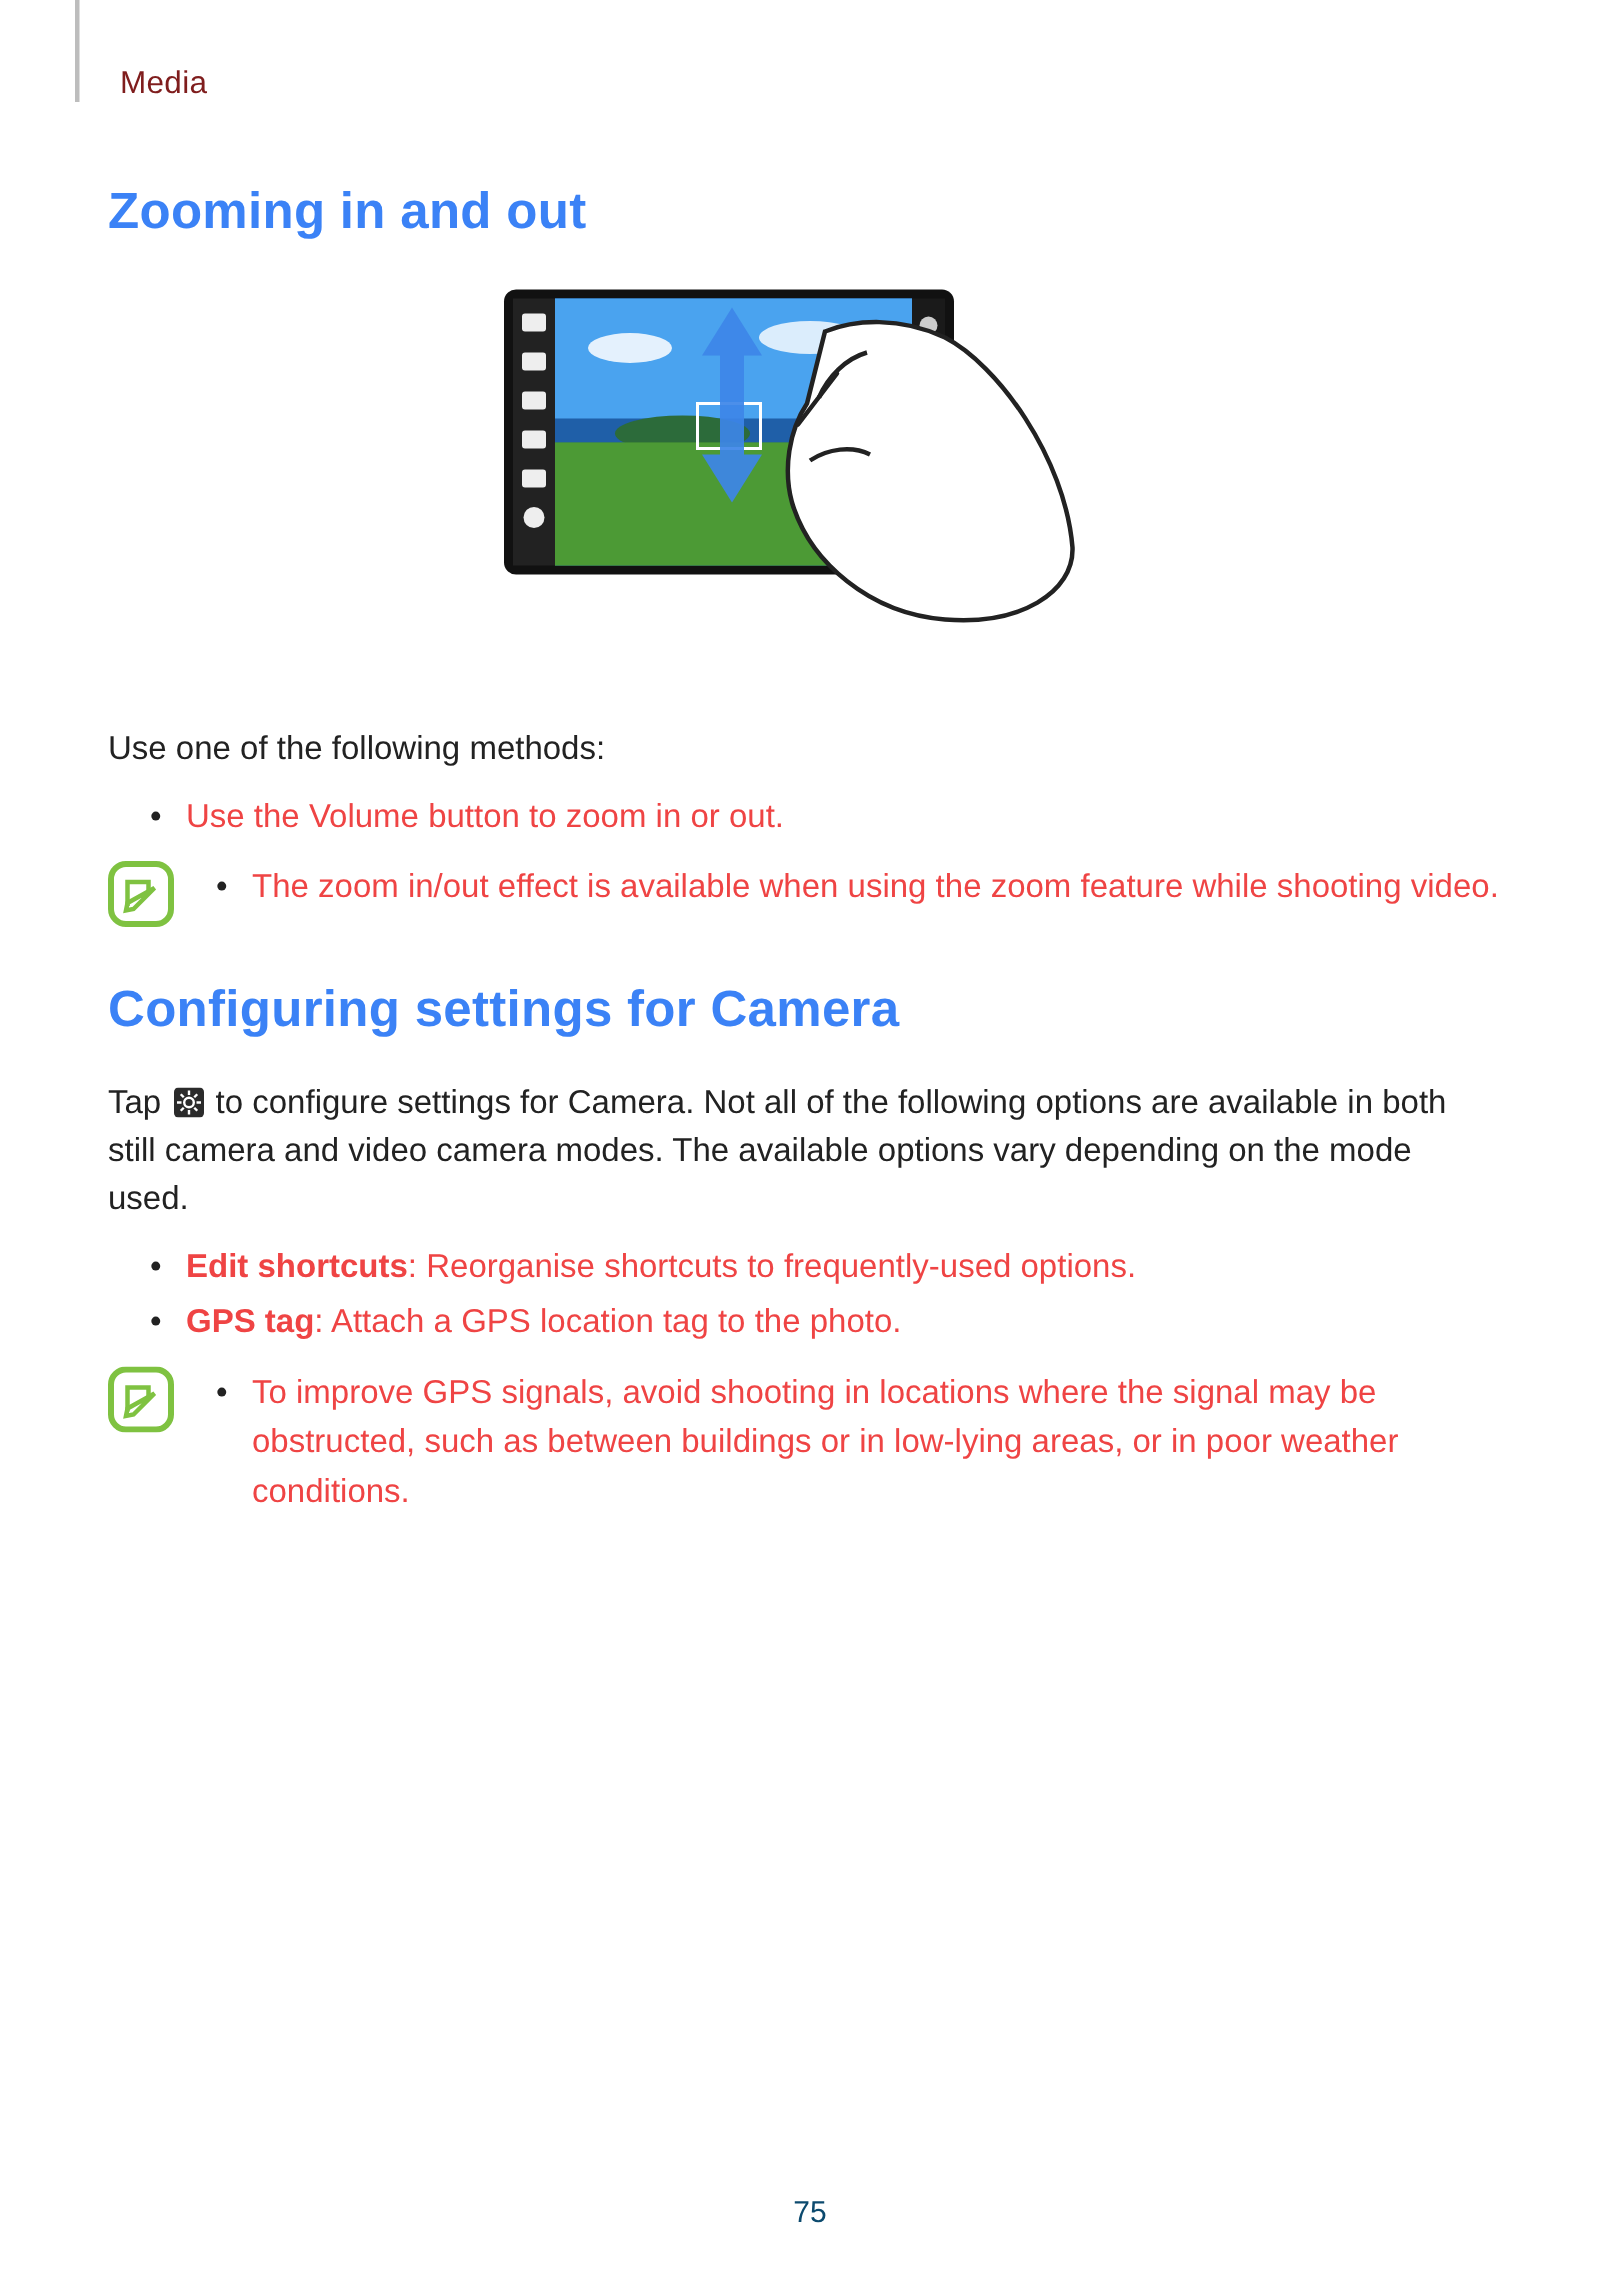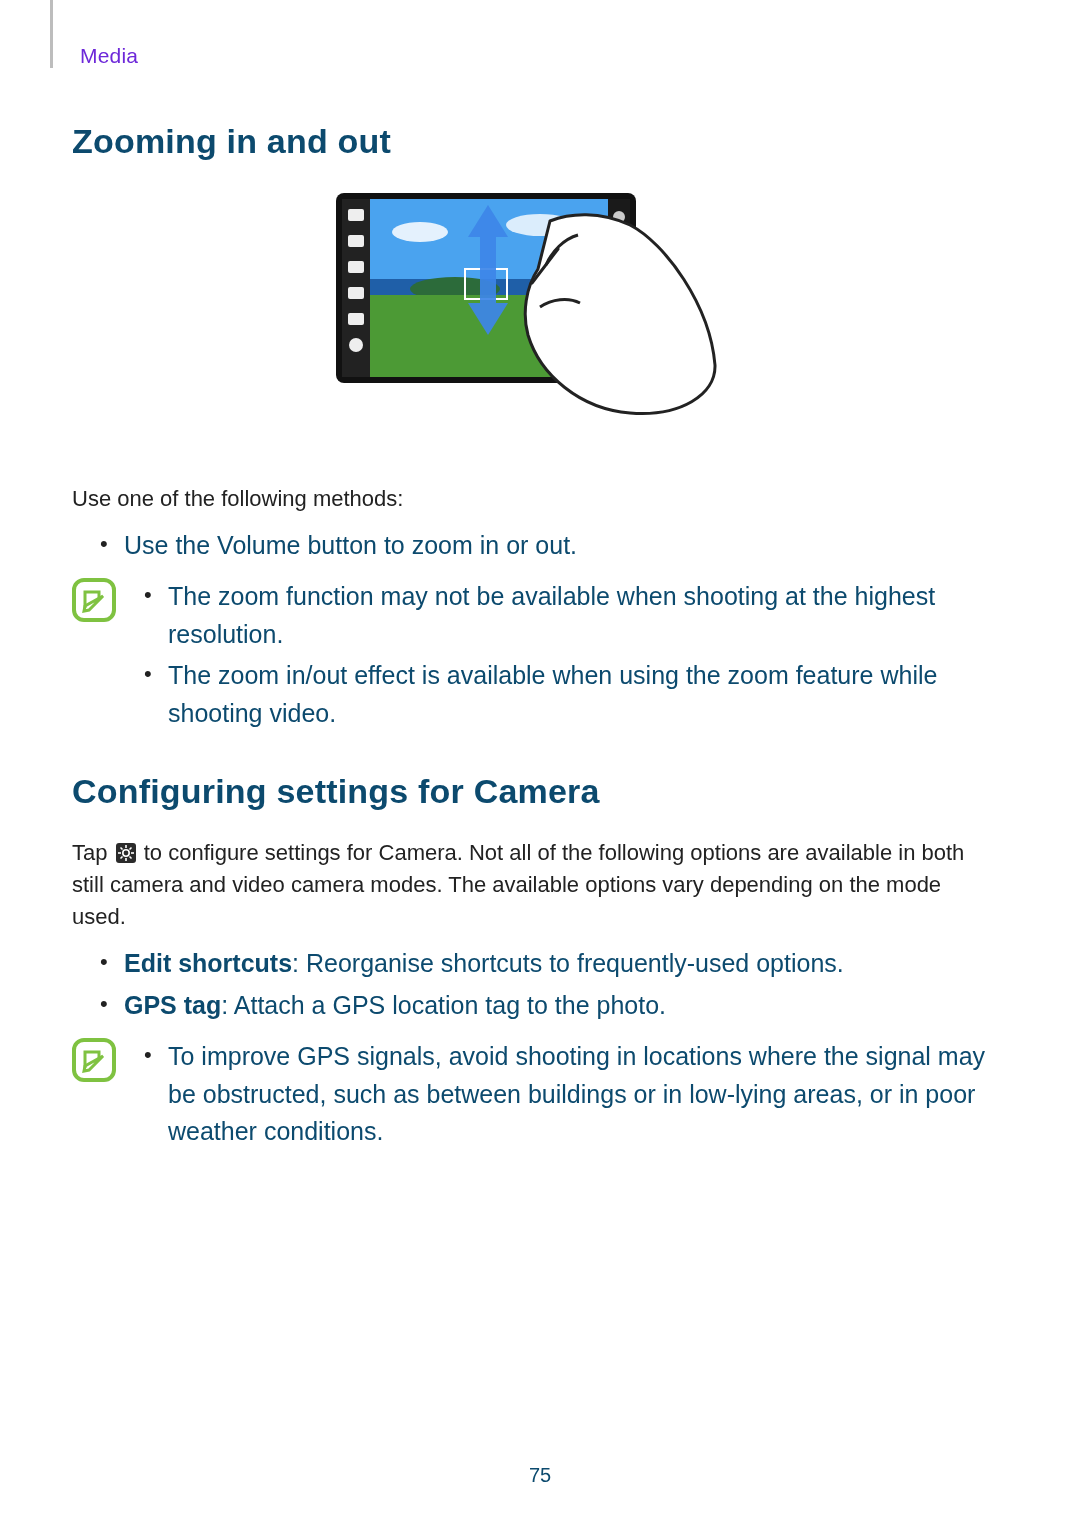--- a/index.html
+++ b/index.html
@@ -20,51 +20,51 @@
   .tab-mark {
     position: absolute;
     top: 0;
     left: 50px;
     width: 3px;
     height: 68px;
     background: #bdbdbd;
   }
   .breadcrumb {
     font-size: 21px;
-    color: #6d28d9;
+    color: #7f1d1d;
     margin: 8px 0 54px 8px;
     letter-spacing: 0.2px;
   }
   h2.section-title {
     font-size: 34px;
     font-weight: 700;
-    color: #0c4a6e;
+    color: #3b82f6;
     margin: 0 0 26px 0;
     letter-spacing: 0.2px;
   }
   .illustration {
     display: block;
     margin: 0 auto 56px auto;
   }
   .body-text {
     font-size: 22px;
     line-height: 1.45;
     color: #222;
     margin: 0 10px 12px 0;
   }
   ul.bullets {
     list-style: none;
     padding: 0 0 0 28px;
     margin: 0 0 10px 0;
   }
   ul.bullets > li {
     position: relative;
-    font-size: 25px;
+    font-size: 22px;
     line-height: 1.5;
-    color: #0c4a6e;
+    color: #ef4444;
     padding-left: 24px;
     margin: 4px 0;
   }
   ul.bullets > li::before {
     content: "•";
     position: absolute;
     left: 0;
     top: 0;
     color: #222;
     font-size: 22px;
@@ -168,21 +168,20 @@
     <li>Use the Volume button to zoom in or out.</li>
   </ul>
 
   <div class="note-block">
     <svg class="note-icon" width="44" height="44" viewBox="0 0 44 44">
       <rect x="2" y="2" width="40" height="40" rx="10" fill="none" stroke="#7fc241" stroke-width="4"></rect>
       <path d="M 13 30 L 13 14 L 27 14 L 27 22" fill="none" stroke="#7fc241" stroke-width="3"></path>
       <path d="M 31 18 L 17 32 L 12 33 L 13 28 Z" fill="none" stroke="#7fc241" stroke-width="3"></path>
     </svg>
     <ul class="bullets">
-      <li>The zoom function may not be available when shooting at the highest resolution.</li>
       <li>The zoom in/out effect is available when using the zoom feature while shooting video.</li>
     </ul>
   </div>
 
   <h2 class="section-title">Configuring settings for Camera</h2>
 
   <p class="body-text">
     <span>Tap </span>
     <svg class="inline-icon" width="20" height="20" viewBox="0 0 20 20">
       <rect x="0" y="0" width="20" height="20" rx="3" fill="#2b2b2b"></rect>

